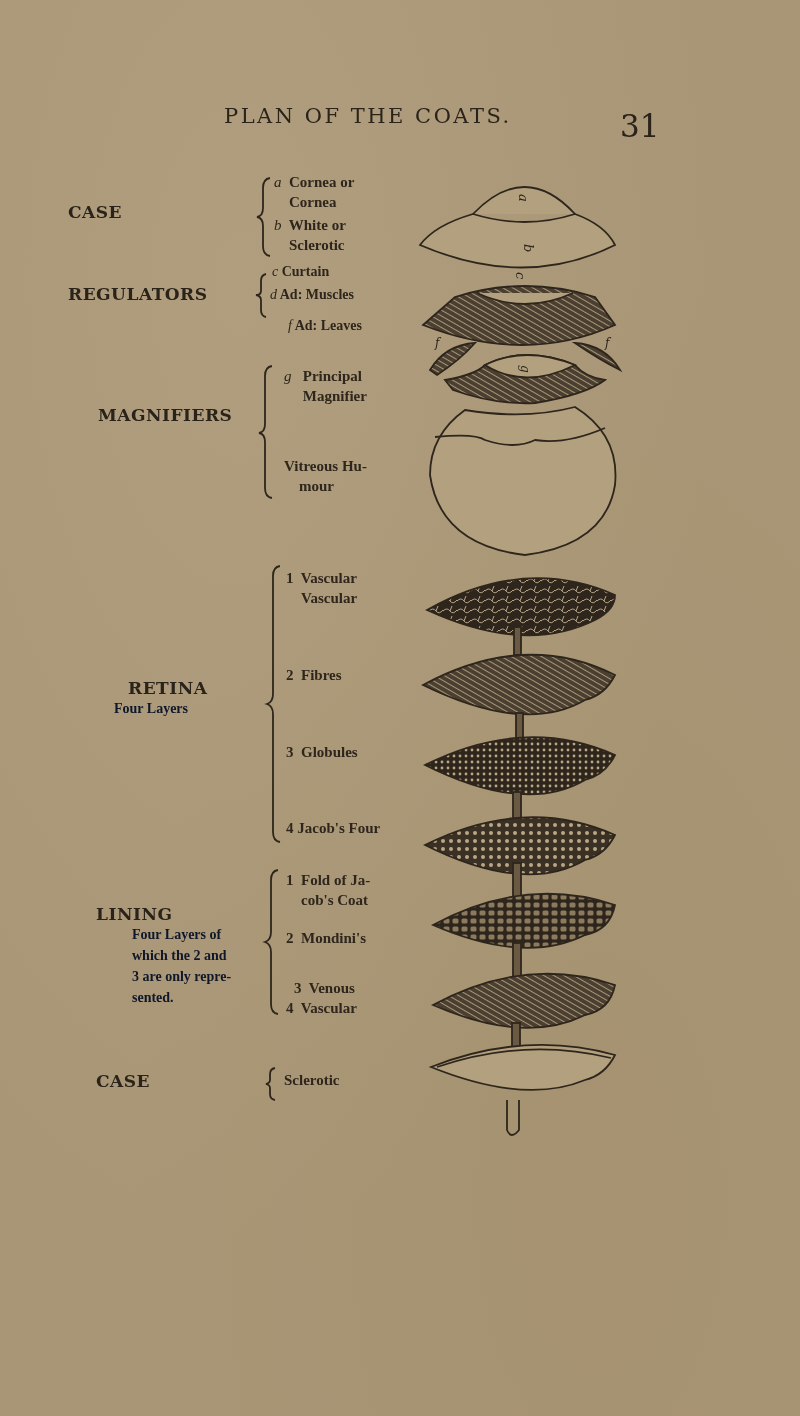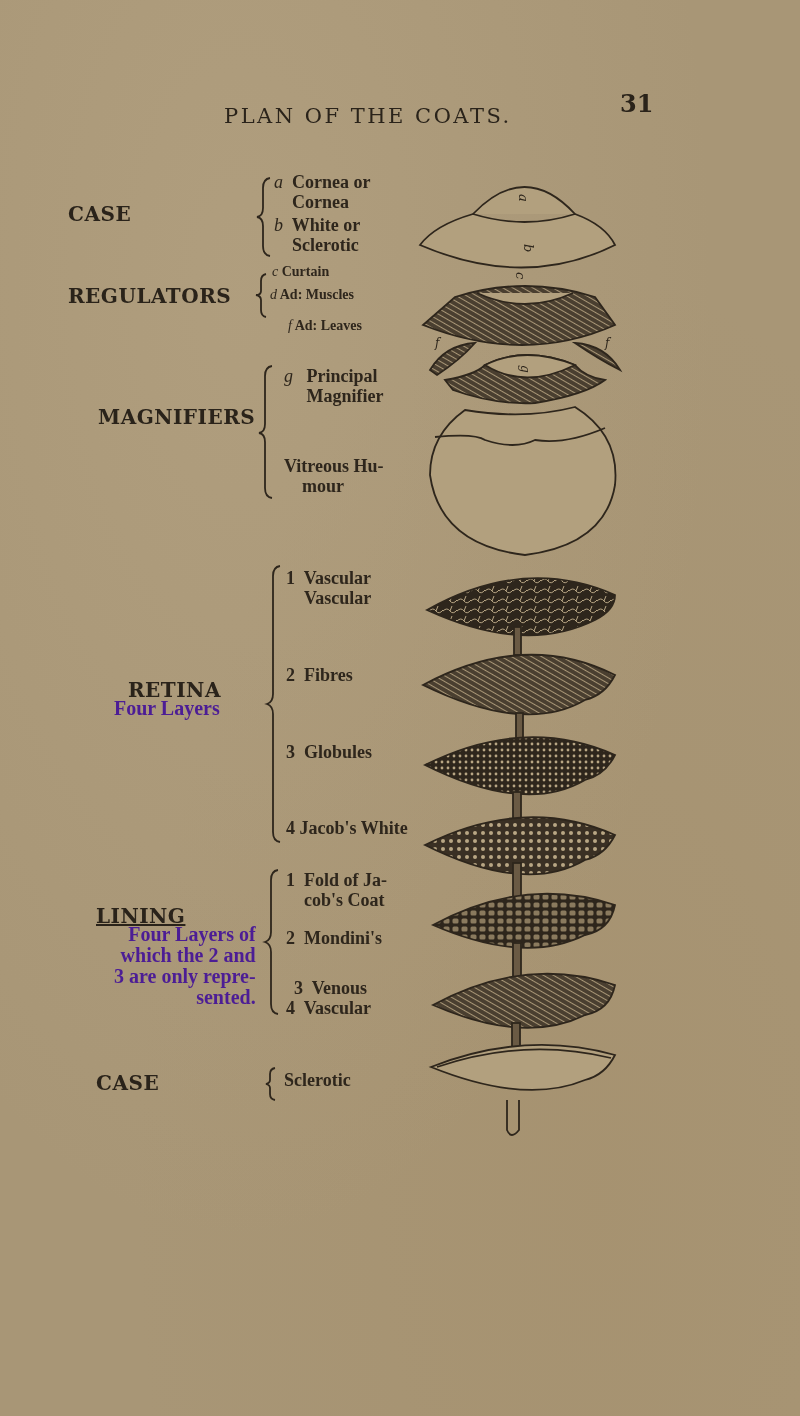--- a/index.html
+++ b/index.html
@@ -7,24 +7,24 @@
     width:800px; height:1416px; position:relative; overflow:hidden;
     background:#a89676;
     background-image:
       radial-gradient(ellipse at 30% 20%, rgba(190,172,140,0.35), transparent 60%),
       radial-gradient(ellipse at 75% 85%, rgba(160,135,95,0.25), transparent 55%);
     color:#2a231a;
     font-family:"DejaVu Serif","Liberation Serif",serif;
   }
   .abs { position:absolute; }
   .header { font-weight:normal; font-size:21px; letter-spacing:2.5px; top:104px; left:224px; font-family:"DejaVu Serif",serif; }
-  .pagenum { font-weight:bold; font-size:24px; top:89px; left:620px; font-family:"DejaVu Serif",serif; }
-  .label { font-weight:bold; font-size:20px; letter-spacing:0.5px; font-family:"DejaVu Serif",serif; }
-  .sub { font-size:20px; line-height:21px; font-family:"Liberation Serif",serif; font-weight:bold; color:#4c1d95; }
-  .item { font-size:18px; line-height:20px; font-family:"Liberation Serif",serif; font-weight:bold; color:#2e261c; }
+  .pagenum { font-weight:normal; font-size:31px; top:108px; left:620px; font-family:"DejaVu Serif",serif; }
+  .label { font-weight:bold; font-size:17px; letter-spacing:0.5px; font-family:"DejaVu Serif",serif; }
+  .sub { font-size:14px; line-height:21px; font-family:"Liberation Serif",serif; font-weight:bold; color:#0f172a; }
+  .item { font-size:15px; line-height:20px; font-family:"Liberation Serif",serif; font-weight:bold; color:#2e261c; }
   .item.small { font-size:14px; }
   .item i { font-weight:normal; font-style:italic; }
   .brace { stroke:#2e261c; fill:none; stroke-width:1.8; }
   svg.diagram { position:absolute; left:415px; top:165px; }
 </style>
 </head>
 <body>
 
 <div class="abs header">PLAN OF THE COATS.</div>
 <div class="abs pagenum">31</div>
@@ -78,25 +78,25 @@
   <span>1</span>&nbsp; <span>Vascular</span><br>
   &nbsp;&nbsp;&nbsp;&nbsp;<span>Vascular</span>
 </div>
 <div class="abs item" style="top:665px;left:286px;">
   <span>2</span>&nbsp; <span>Fibres</span>
 </div>
 <div class="abs item" style="top:742px;left:286px;">
   <span>3</span>&nbsp; <span>Globules</span>
 </div>
 <div class="abs item" style="top:818px;left:286px;">
-  <span>4</span> <span>Jacob's White</span>
+  <span>4</span> <span>Jacob's Four</span>
 </div>
 
-<div class="abs label" style="top:904px;left:96px;text-decoration:underline;">LINING</div>
-<div class="abs sub" style="top:924px;left:114px;text-align:right;">
+<div class="abs label" style="top:904px;left:96px;">LINING</div>
+<div class="abs sub" style="top:924px;left:132px;">
   <div>Four Layers of</div>
   <div>which the 2 and</div>
   <div>3 are only repre-</div>
   <div>sented.</div>
 </div>
 <svg class="abs" style="left:262px;top:868px;" width="20" height="148">
   <path class="brace" d="M16,2 Q9,3 9,12 L9,64 Q9,72 3,74 Q9,76 9,84 L9,136 Q9,145 16,146"></path>
 </svg>
 <div class="abs item" style="top:870px;left:286px;">
   <span>1</span>&nbsp; <span>Fold of Ja-</span><br>

